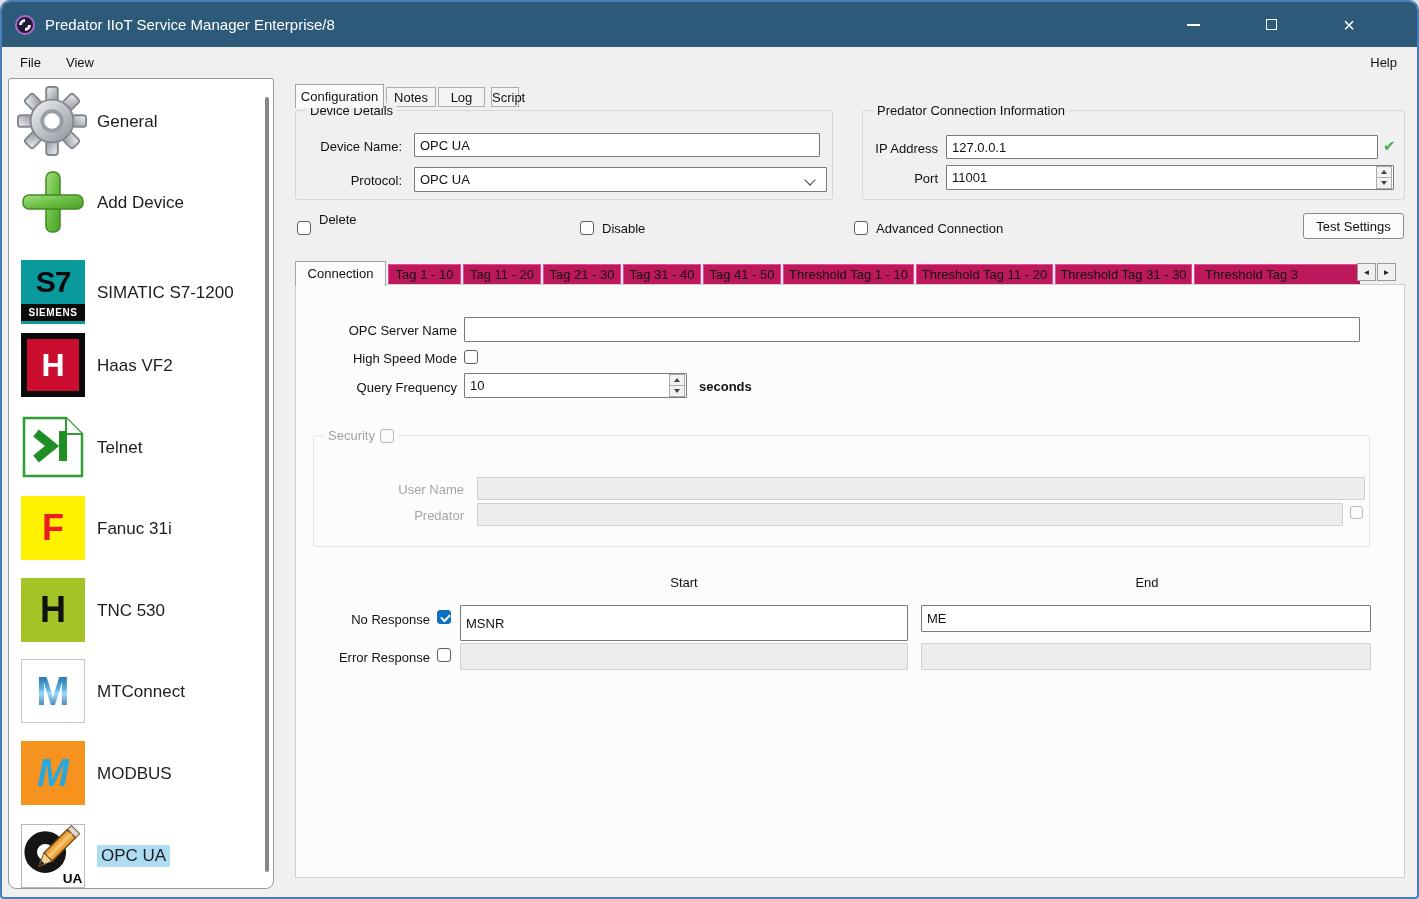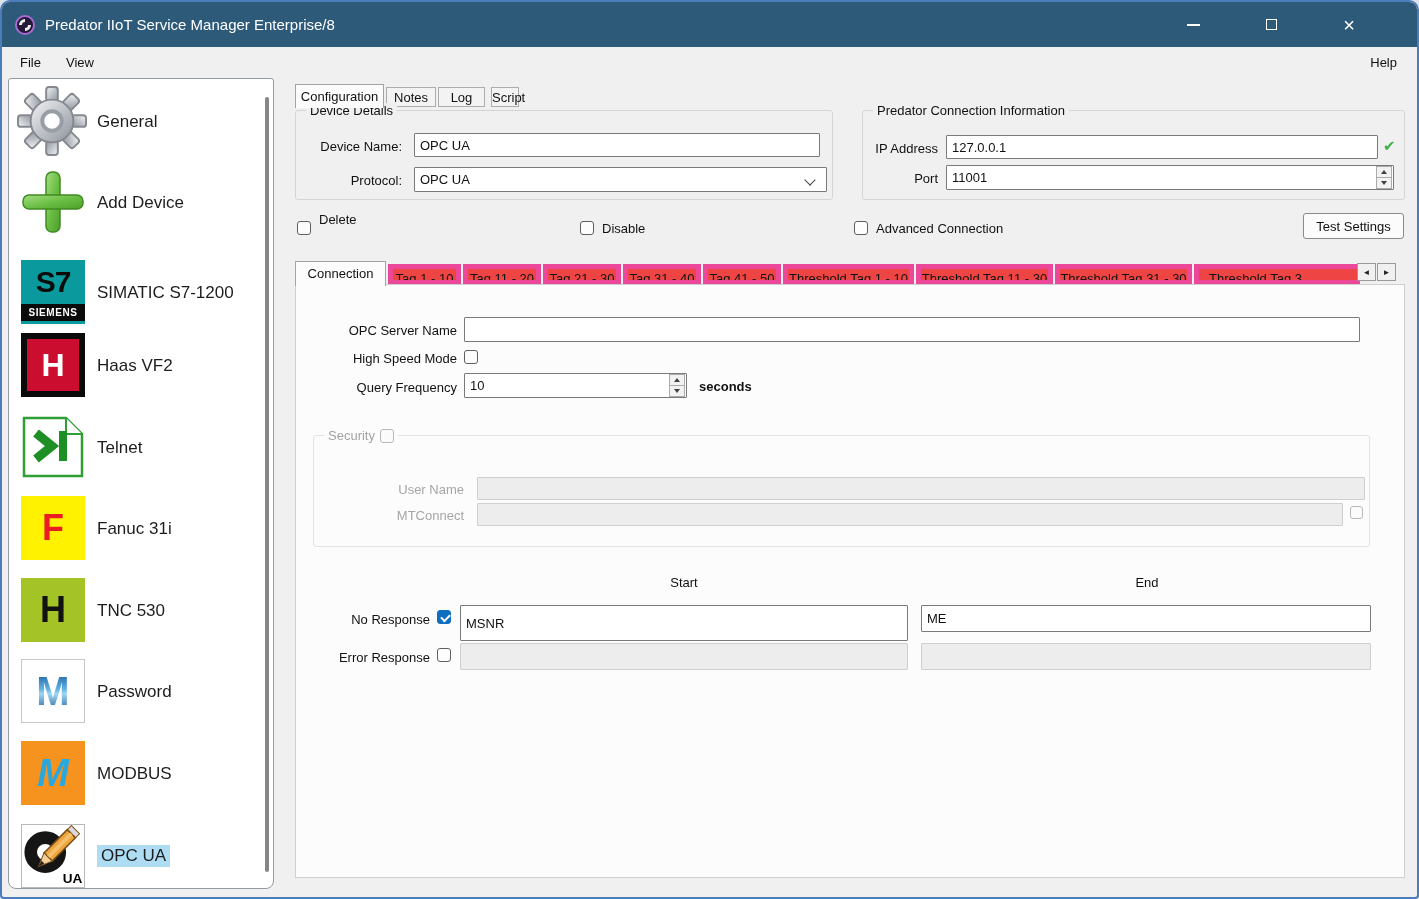--- a/index.html
+++ b/index.html
@@ -79,21 +79,21 @@
          display:flex; align-items:center; justify-content:center; }
   .spin { position:absolute; width:16px; display:flex; flex-direction:column; }
   .spin > div { flex:1; background:#f2f2f2; border:1px solid #ababab; display:flex; align-items:center; justify-content:center; }
   .spin > div + div { border-top:none; }
   .tri-up { width:0; height:0; border-left:3.5px solid transparent; border-right:3.5px solid transparent; border-bottom:4.5px solid #404040; }
   .tri-down { width:0; height:0; border-left:3.5px solid transparent; border-right:3.5px solid transparent; border-top:4.5px solid #404040; }
   .check-ok { position:absolute; color:#3fae46; font-size:15px; font-weight:bold; }
   
   .subtab { position:absolute; font-size:13px; text-align:center; color:#111; white-space:nowrap; overflow:hidden; }
   .subtab.sel { background:#fcfcfc; border:1px solid #a3a3a3; border-bottom:none; z-index:2; line-height:24px; height:25px; top:259px; }
-  .subtab.unsel { background:#ef4444; border:5px solid #ec4899; line-height:19px; height:21px; top:262px; }
+  .subtab.unsel { background:#be185d; border:1px solid #ec4899; line-height:19px; height:21px; top:262px; }
   .tabscroll { position:absolute; left:1355px; top:261px; display:flex; z-index:3; }
   .tabscroll > div { width:19px; height:18px; background:#f0f0f0; border:1px solid #9a9a9a; display:flex; align-items:center; justify-content:center; font-size:8px; color:#222; }
   .tabscroll > div + div { margin-left:1px; }
   .panel { position:absolute; left:293px; top:282px; width:1110px; height:594px; background:#fcfcfc; border:1px solid #cfcfcf; z-index:1; }
   .hdr { position:absolute; font-size:13px; color:#111; text-align:center; }
 </style>
 </head>
 <body>
 
 <div class="win">
@@ -200,21 +200,21 @@
       <div class="sb-icon iq ic-tnc">
         <span>H</span>
       </div>
       <span class="sb-label">TNC 530</span>
     </div>
 
     <div class="sb-item" style="top:580px;">
       <div class="sb-icon iq ic-mtc">
         <span>M</span>
       </div>
-      <span class="sb-label">Password</span>
+      <span class="sb-label">MTConnect</span>
     </div>
 
     <div class="sb-item" style="top:662px;">
       <div class="sb-icon iq ic-modbus">
         <span>M</span>
       </div>
       <span class="sb-label">MODBUS</span>
     </div>
 
     <div class="sb-item" style="top:744px;">
@@ -278,21 +278,21 @@
   <span class="cb-lbl" style="left:874px;top:219px;">Advanced Connection</span>
   <div class="btn" style="left:1301px;top:211px;width:101px;height:26px;">Test Settings</div>
 
   <div class="subtab sel" style="left:293px;width:91px;">Connection</div>
   <div class="subtab unsel" style="left:386px;width:73px;">Tag 1 - 10</div>
   <div class="subtab unsel" style="left:461px;width:78px;">Tag 11 - 20</div>
   <div class="subtab unsel" style="left:541px;width:78px;">Tag 21 - 30</div>
   <div class="subtab unsel" style="left:621px;width:78px;">Tag 31 - 40</div>
   <div class="subtab unsel" style="left:701px;width:78px;">Tag 41 - 50</div>
   <div class="subtab unsel" style="left:781px;width:131px;">Threshold Tag 1 - 10</div>
-  <div class="subtab unsel" style="left:914px;width:137px;">Threshold Tag 11 - 30</div>
+  <div class="subtab unsel" style="left:914px;width:137px;">Threshold Tag 11 - 20</div>
   <div class="subtab unsel" style="left:1053px;width:137px;">Threshold Tag 31 - 30</div>
   <div class="subtab unsel" style="left:1192px;width:166px;border-right:none;text-align:left;padding-left:10px;">Threshold Tag 3</div>
   <div class="tabscroll">
     <div>
         <span>◄</span>
       </div>
     <div>
         <span>►</span>
       </div>
   </div>
@@ -318,21 +318,21 @@
   <span class="cb-lbl" style="left:697px;top:377px;font-weight:700;z-index:2;">seconds</span>
 
   <div class="groupbox" style="left:311px;top:433px;width:1057px;height:112px;border-color:#e3e3e3;z-index:2;">
     <span class="gb-legend on-panel disabled">
       <span>Security</span>
       <span class="cb disabled" style="position:relative;left:0;top:0;"></span>
     </span>
   </div>
   <span class="lbl gray" style="left:330px;top:480px;width:132px;z-index:2;">User Name</span>
   <input class="tb disabled" style="left: 475px; top: 475px; width: 888px; height: 23px; z-index: 2;" value="">
-  <span class="lbl gray" style="left:330px;top:506px;width:132px;z-index:2;">MTConnect</span>
+  <span class="lbl gray" style="left:330px;top:506px;width:132px;z-index:2;">Predator</span>
   <input class="tb disabled" style="left: 475px; top: 501px; width: 866px; height: 23px; z-index: 2;" value="">
   <span class="cb disabled" style="left:1348px;top:504px;width:13px;height:13px;z-index:2;"></span>
 
   <span class="hdr" style="left:582px;top:573px;width:200px;z-index:2;">Start</span>
   <span class="hdr" style="left:1045px;top:573px;width:200px;z-index:2;">End</span>
 
   <span class="lbl" style="left:330px;top:610px;width:98px;z-index:2;">No Response</span>
   <span class="cb checked" style="left:435px;top:608px;z-index:2;"></span>
   <input class="tb" style="left: 458px; top: 603px; width: 448px; height: 36px; z-index: 2;" value="MSNR">
   <input class="tb" style="left: 919px; top: 603px; width: 450px; height: 27px; z-index: 2;" value="ME">

